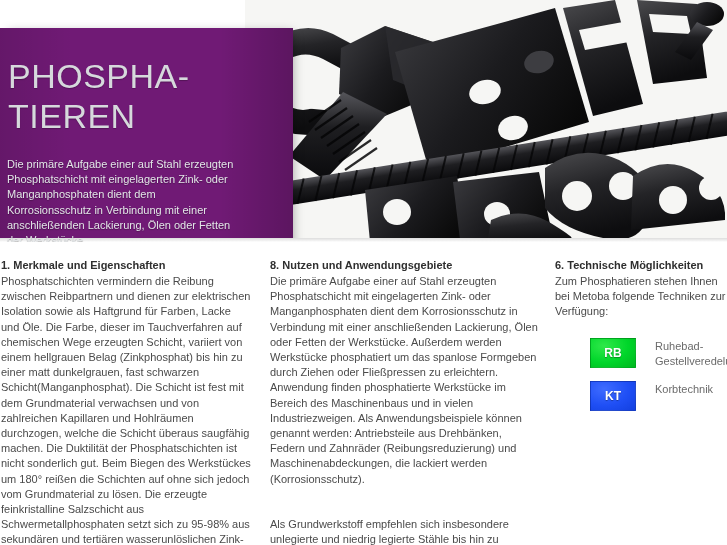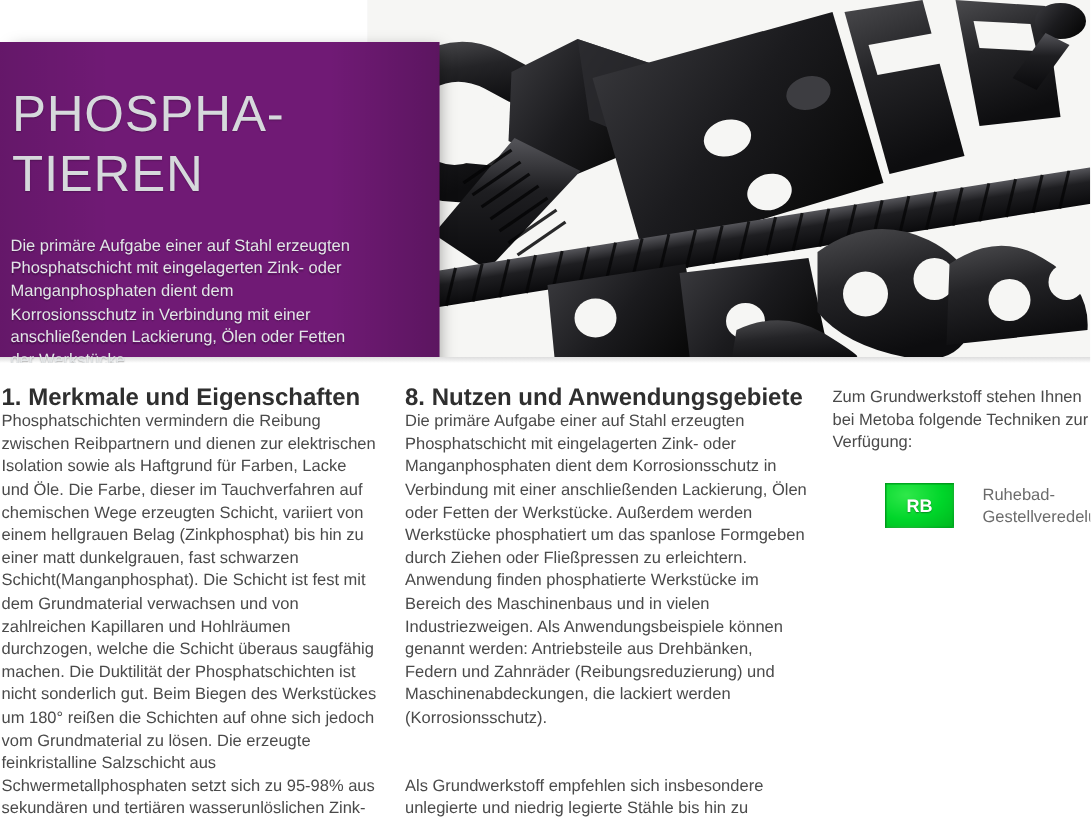--- a/index.html
+++ b/index.html
@@ -117,21 +117,21 @@
     position: absolute;
     top: 0;
     overflow: hidden;
   }
   .col-1 { left: 1px;   width: 250px; height: 287px; }
   .col-2 { left: 270px; width: 268px; height: 287px; }
   .col-3 { left: 555px; width: 172px; height: 287px; }
 
   .col h3 {
     margin: 0 0 1px 0;
-    font-size: 16px;
+    font-size: 11px;
     line-height: 15px;
     font-weight: bold;
     color: #2f2f2f;
   }
   .col p {
     margin: 0;
     font-size: 11px;
     line-height: 15.2px;
     color: #4a4a4a;
   }
@@ -317,28 +317,33 @@
     </div>
 
     <div class="col col-2">
       <h3>8. Nutzen und Anwendungsgebiete</h3>
       <p>Die primäre Aufgabe einer auf Stahl erzeugten Phosphatschicht mit eingelagerten Zink- oder Manganphosphaten dient dem Korrosionsschutz in Verbindung mit einer anschließenden Lackierung, Ölen oder Fetten der Werkstücke. Außerdem werden Werkstücke phosphatiert um das spanlose Formgeben durch Ziehen oder Fließpressen zu erleichtern. Anwendung finden phosphatierte Werkstücke im Bereich des Maschinenbaus und in vielen Industriezweigen. Als Anwendungsbeispiele können genannt werden: Antriebsteile aus Drehbänken, Federn und Zahnräder (Reibungsreduzierung) und Maschinenabdeckungen, die lackiert werden (Korrosionsschutz).</p>
       <div class="spacer"></div>
       <p>Als Grundwerkstoff empfehlen sich insbesondere unlegierte und niedrig legierte Stähle bis hin zu mittelhoch legierten</p>
     </div>
 
     <div class="col col-3">
-      <p>Zum Grundwerkstoff stehen Ihnen bei Metoba folgende Techniken zur Verfügung:</p>
+      <h3>6. Technische Möglichkeiten</h3>
+      <p>Zum Phosphatieren stehen Ihnen bei Metoba folgende Techniken zur Verfügung:</p>
 
       <div class="tech-list">
 
         <div class="tech-row">
           <div class="tech-badge badge-rb">RB</div>
           <div class="tech-label">Ruhebad-Gestellveredelung</div>
         </div>
 
 
+        <div class="tech-row">
+          <div class="tech-badge badge-kt">KT</div>
+          <div class="tech-label">Korbtechnik</div>
+        </div>
 
       </div>
     </div>
 
   </div>
 </div>
 
 </body></html>

